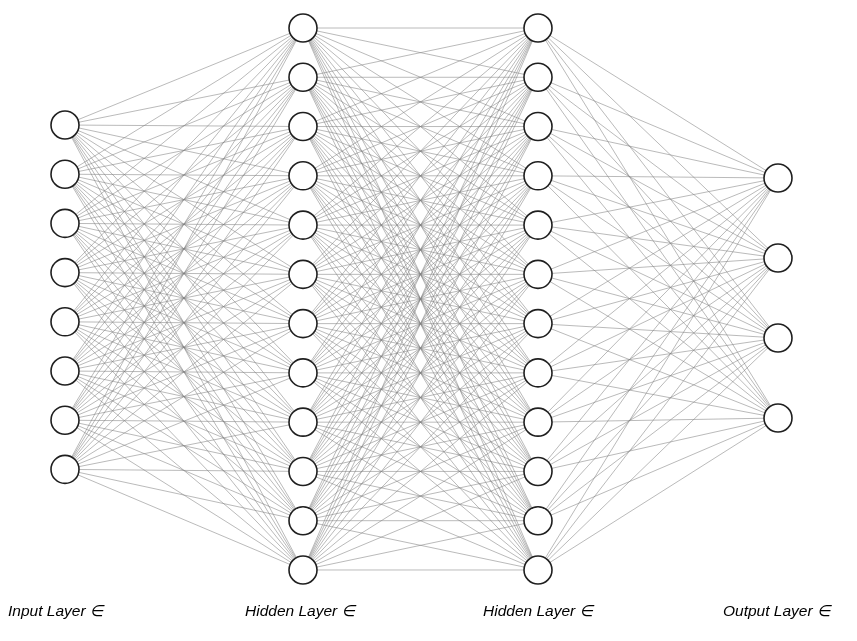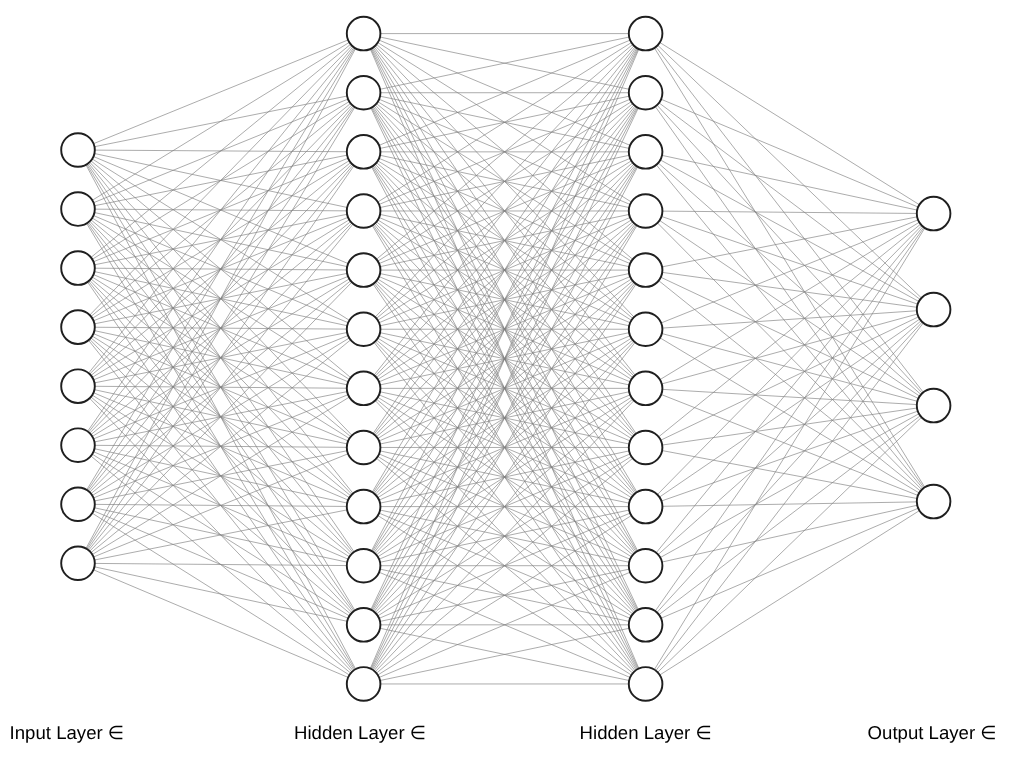--- a/index.html
+++ b/index.html
@@ -13,20 +13,21 @@
     font-family: "Liberation Sans", sans-serif;
     overflow: hidden;
     position: relative;
   }
   #nn-figure {
     position: absolute;
     left: 0;
     top: 0;
     width: 857px;
     height: 641px;
+    font-style: italic;
   }
   svg.nn-canvas {
     display: block;
     width: 857px;
     height: 641px;
     background: #ffffff;
   }
   .edge {
     stroke: #808080;
     stroke-width: 0.55;

